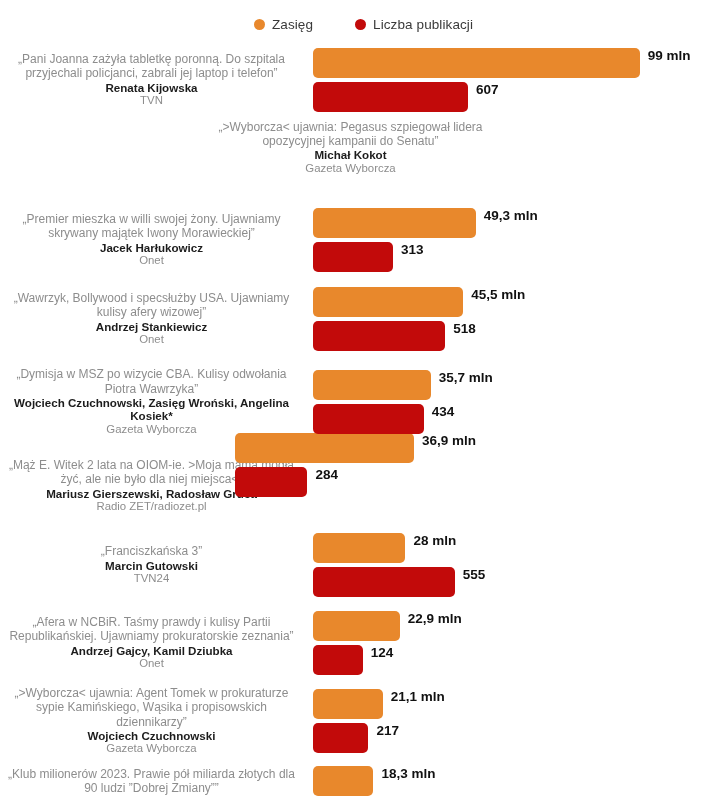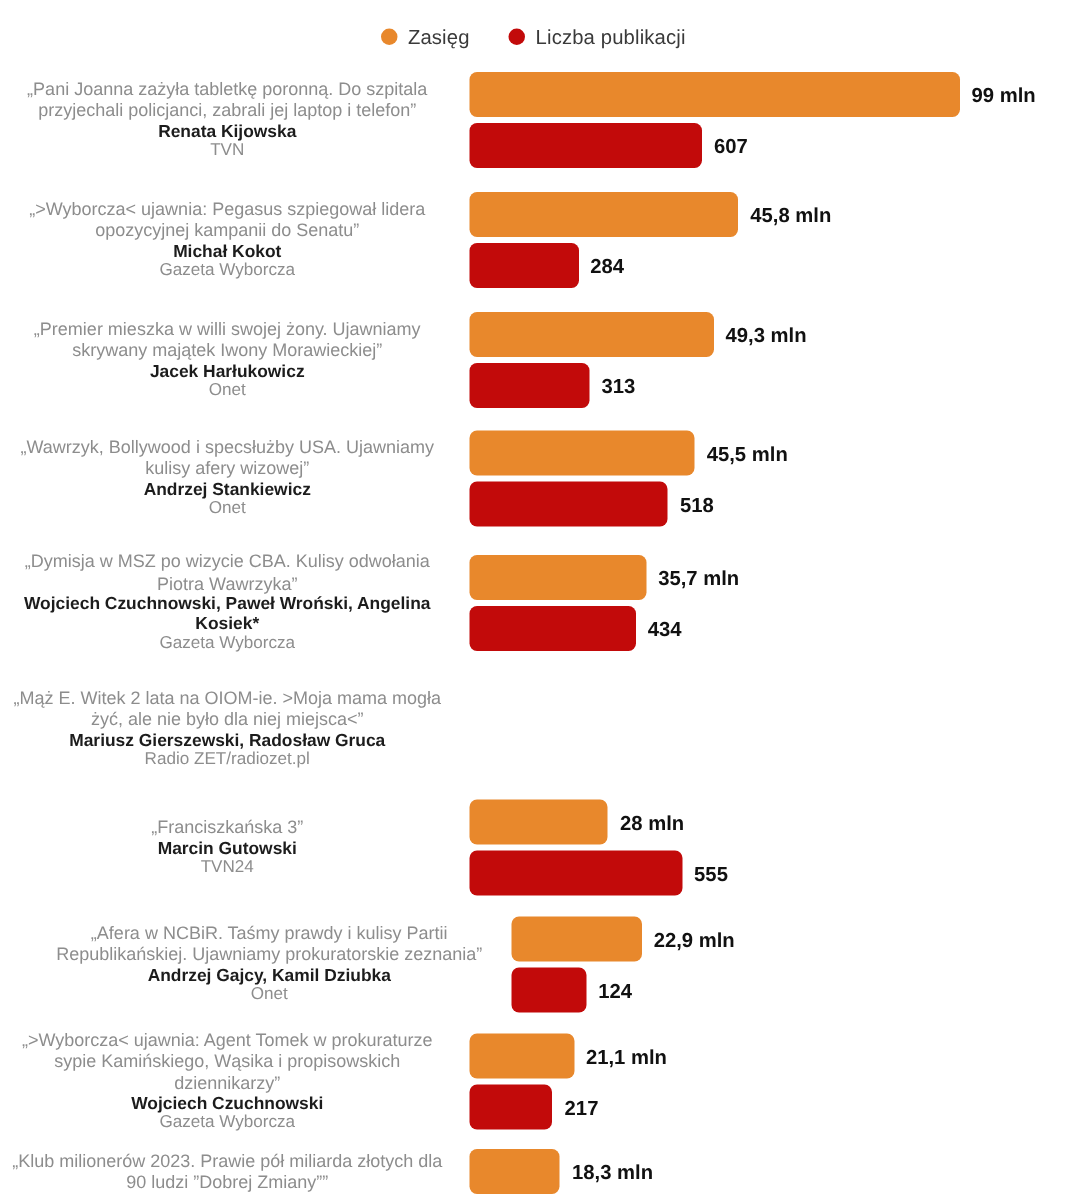--- a/index.html
+++ b/index.html
@@ -15,21 +15,21 @@
   
   .legend{
     height:40px;
     display:flex;
     align-items:center;
     justify-content:center;
     gap:26px;
     padding-top:8px;
     box-sizing:border-box;
   }
-  .legend-item{display:flex;align-items:center;gap:7px;}
+  .legend-item{display:flex;align-items:center;gap:7px;margin-left:16px;}
   .legend-dot{width:11px;height:11px;border-radius:50%;display:block;}
   .legend-label{font-size:13.5px;color:#3a3a3a;letter-spacing:.1px;}
 
   
   .rows{position:relative;}
   .row{
     display:flex;
     align-items:center;
     box-sizing:border-box;
   }
@@ -60,21 +60,21 @@
 
   .row-bars{
     flex:1 1 auto;
     position:relative;
     height:100%;
     display:flex;
     flex-direction:column;
     justify-content:center;
     gap:4px;
   }
-  .barline{display:flex;align-items:center;}
+  .barline{display:flex;}
   .bar{
     height:30px;
     border-radius:5px;
     display:block;
   }
   .bar.reach{background:#E8882C;}
   .bar.pubs{background:#C20A0A;}
   .bar-value{
     font-size:13.5px;
     font-weight:bold;
@@ -110,30 +110,30 @@
           <div class="barline">
             <span class="bar reach" style="width: 326.7px;"></span>
             <span class="bar-value">99 mln</span>
           </div>
           <div class="barline">
             <span class="bar pubs" style="width: 155.028px;"></span>
             <span class="bar-value">607</span>
           </div>
         </div>
       </div>
-      <div class="row" style="height: 80px;">
+      <div class="row" style="height: 80px; flex-direction: column;">
         <div class="row-label">
           <span class="hl-title">„&gt;Wyborcza&lt; ujawnia: Pegasus szpiegował lidera opozycyjnej kampanii do Senatu”</span>
           <span class="hl-author">Michał Kokot</span>
           <span class="hl-outlet">Gazeta Wyborcza</span>
         </div>
         <div class="row-bars">
           <div class="barline">
             <span class="bar reach" style="width: 179.19px;"></span>
-            <span class="bar-value">45,8 mln</span>
+            <span class="bar-value">36,9 mln</span>
           </div>
           <div class="barline">
             <span class="bar pubs" style="width: 72.5336px;"></span>
             <span class="bar-value">284</span>
           </div>
         </div>
       </div>
       <div class="row" style="height: 80px;">
         <div class="row-label">
           <span class="hl-title">„Premier mieszka w willi swojej żony. Ujawniamy skrywany majątek Iwony Morawieckiej”</span>
@@ -164,21 +164,21 @@
           </div>
           <div class="barline">
             <span class="bar pubs" style="width: 132.297px;"></span>
             <span class="bar-value">518</span>
           </div>
         </div>
       </div>
       <div class="row" style="height: 88px;">
         <div class="row-label">
           <span class="hl-title">„Dymisja w MSZ po wizycie CBA. Kulisy odwołania Piotra Wawrzyka”</span>
-          <span class="hl-author">Wojciech Czuchnowski, Paweł Wroński, Angelina Kosiek*</span>
+          <span class="hl-author">Wojciech Czuchnowski, Zasięg Wroński, Angelina Kosiek*</span>
           <span class="hl-outlet">Gazeta Wyborcza</span>
         </div>
         <div class="row-bars">
           <div class="barline">
             <span class="bar reach" style="width: 117.81px;"></span>
             <span class="bar-value">35,7 mln</span>
           </div>
           <div class="barline">
             <span class="bar pubs" style="width: 110.844px;"></span>
             <span class="bar-value">434</span>
@@ -202,21 +202,21 @@
           <div class="barline">
             <span class="bar reach" style="width: 92.4px;"></span>
             <span class="bar-value">28 mln</span>
           </div>
           <div class="barline">
             <span class="bar pubs" style="width: 141.747px;"></span>
             <span class="bar-value">555</span>
           </div>
         </div>
       </div>
-      <div class="row" style="height: 78px; margin-left: 28px;">
+      <div class="row" style="height: 78px;">
         <div class="row-label">
           <span class="hl-title">„Afera w NCBiR. Taśmy prawdy i kulisy Partii Republikańskiej. Ujawniamy prokuratorskie zeznania”</span>
           <span class="hl-author">Andrzej Gajcy, Kamil Dziubka</span>
           <span class="hl-outlet">Onet</span>
         </div>
         <div class="row-bars">
           <div class="barline">
             <span class="bar reach" style="width: 86.79px;"></span>
             <span class="bar-value">22,9 mln</span>
           </div>

